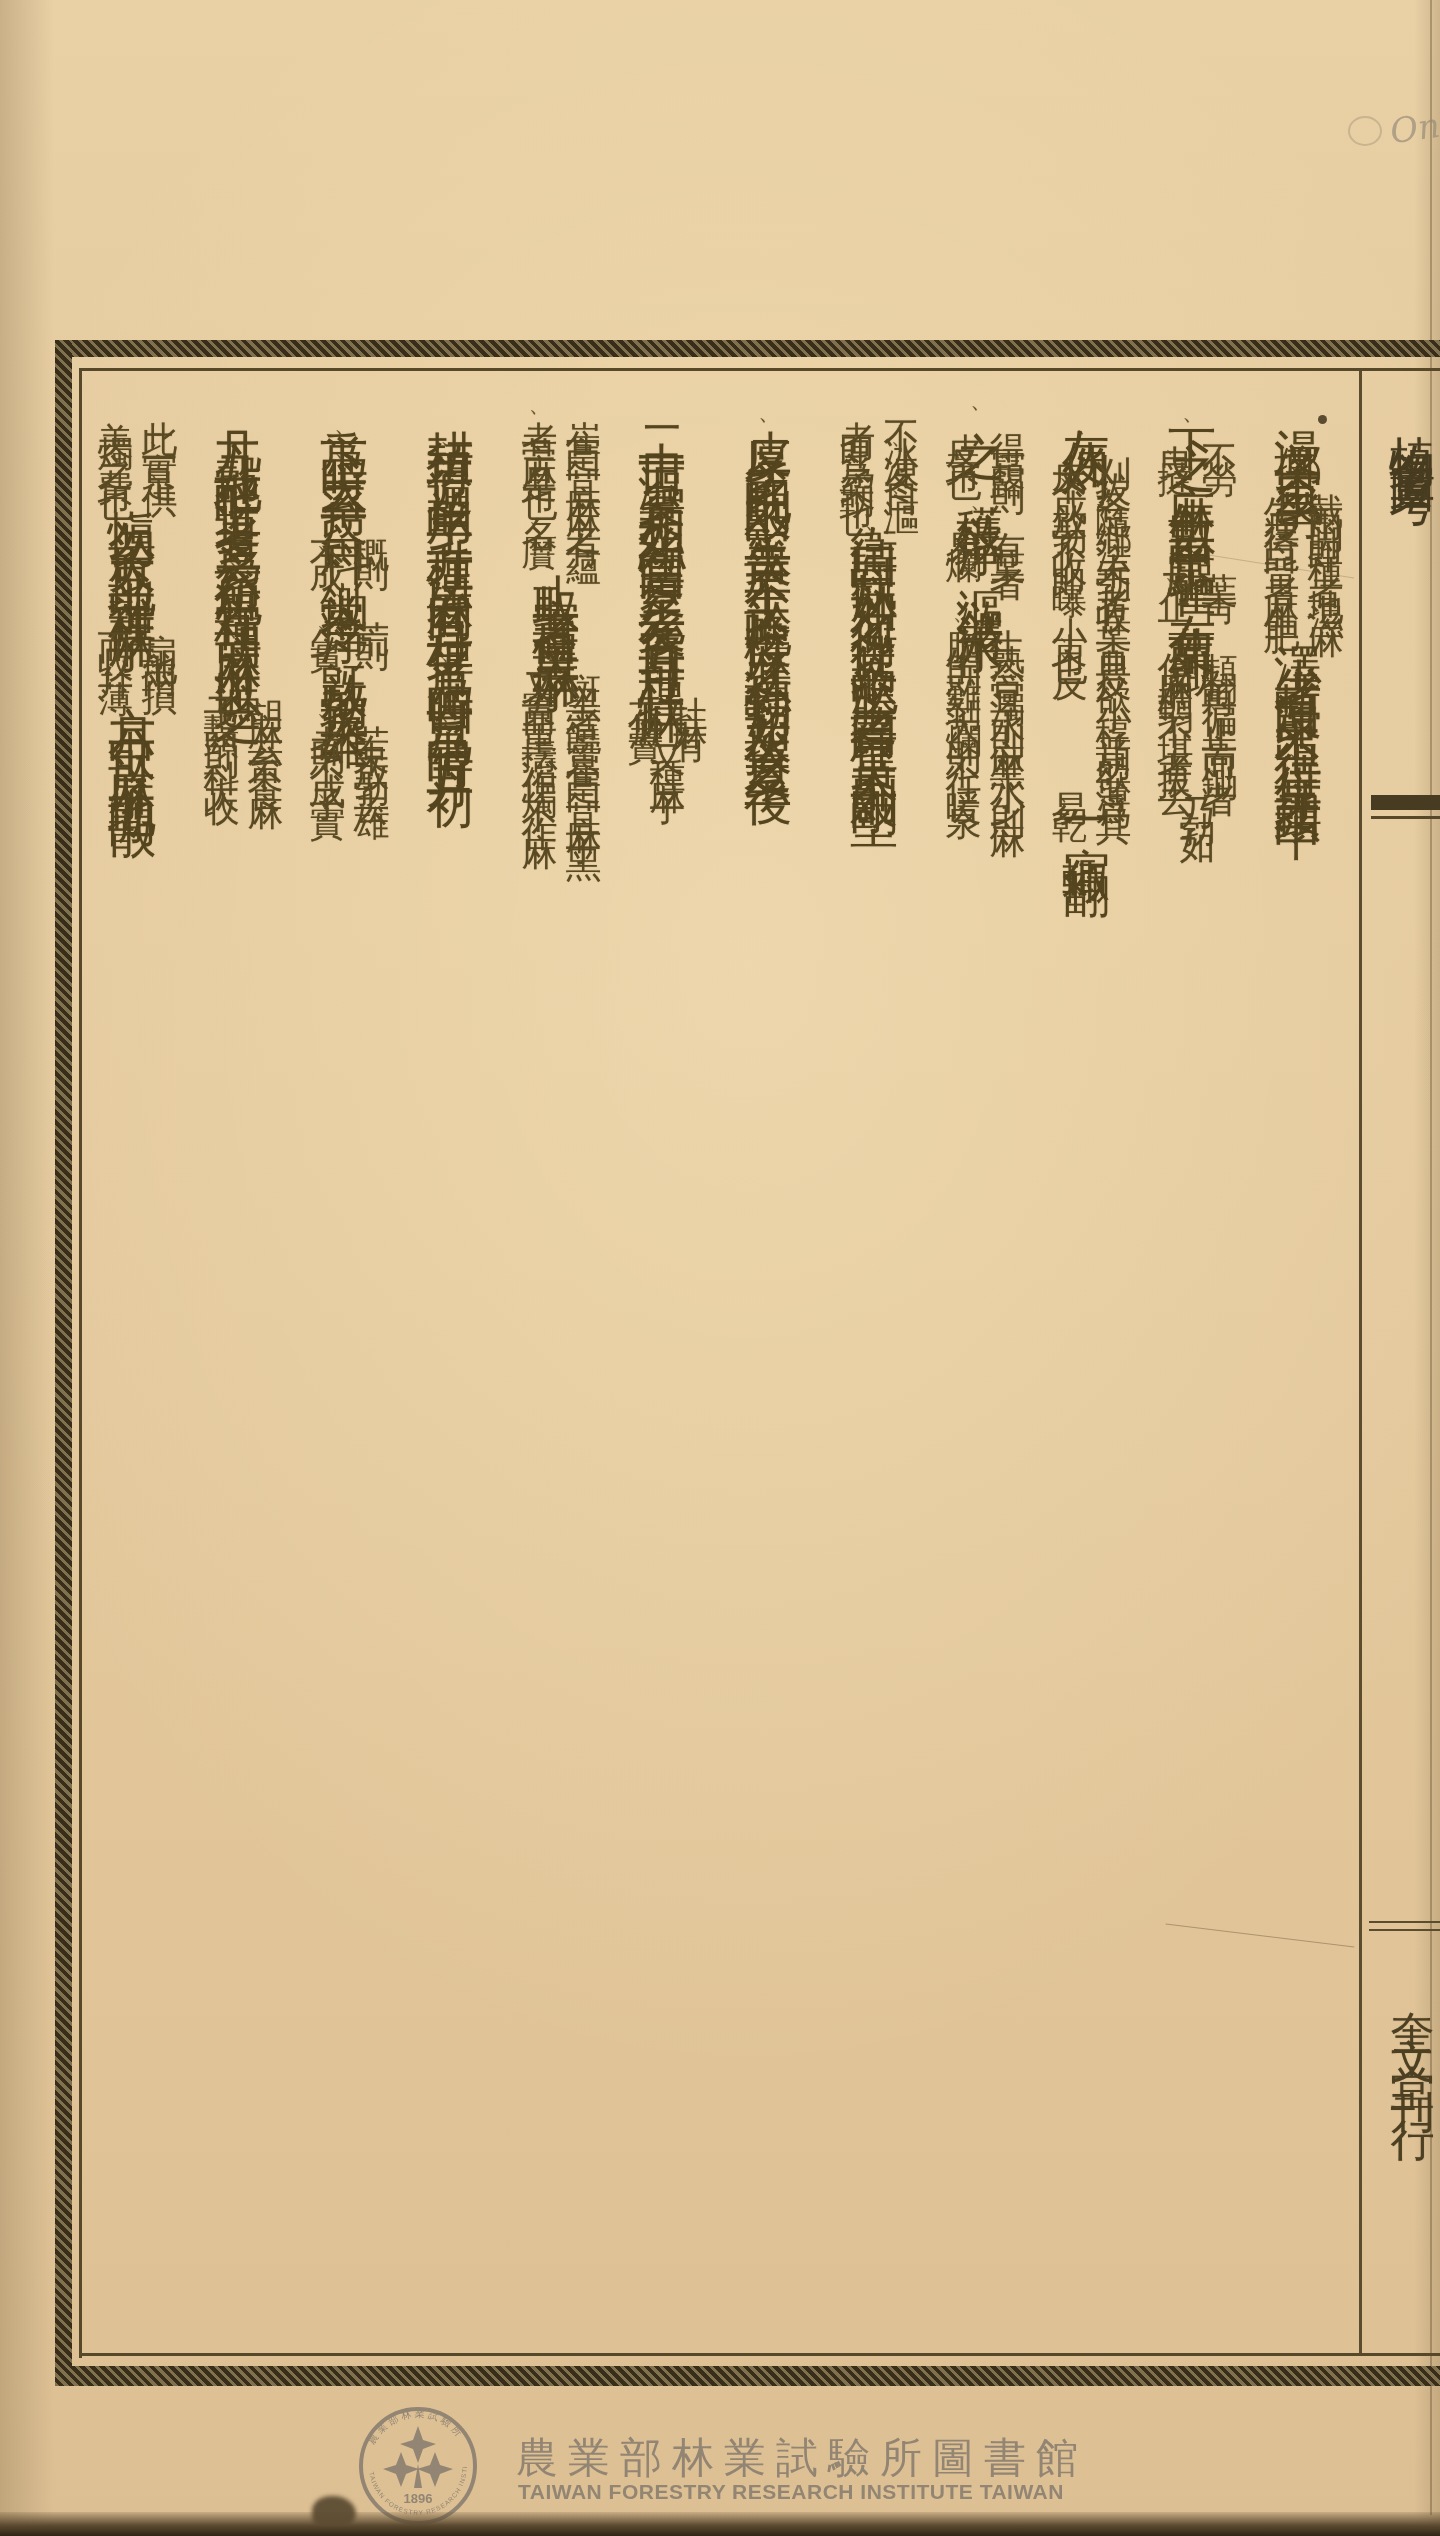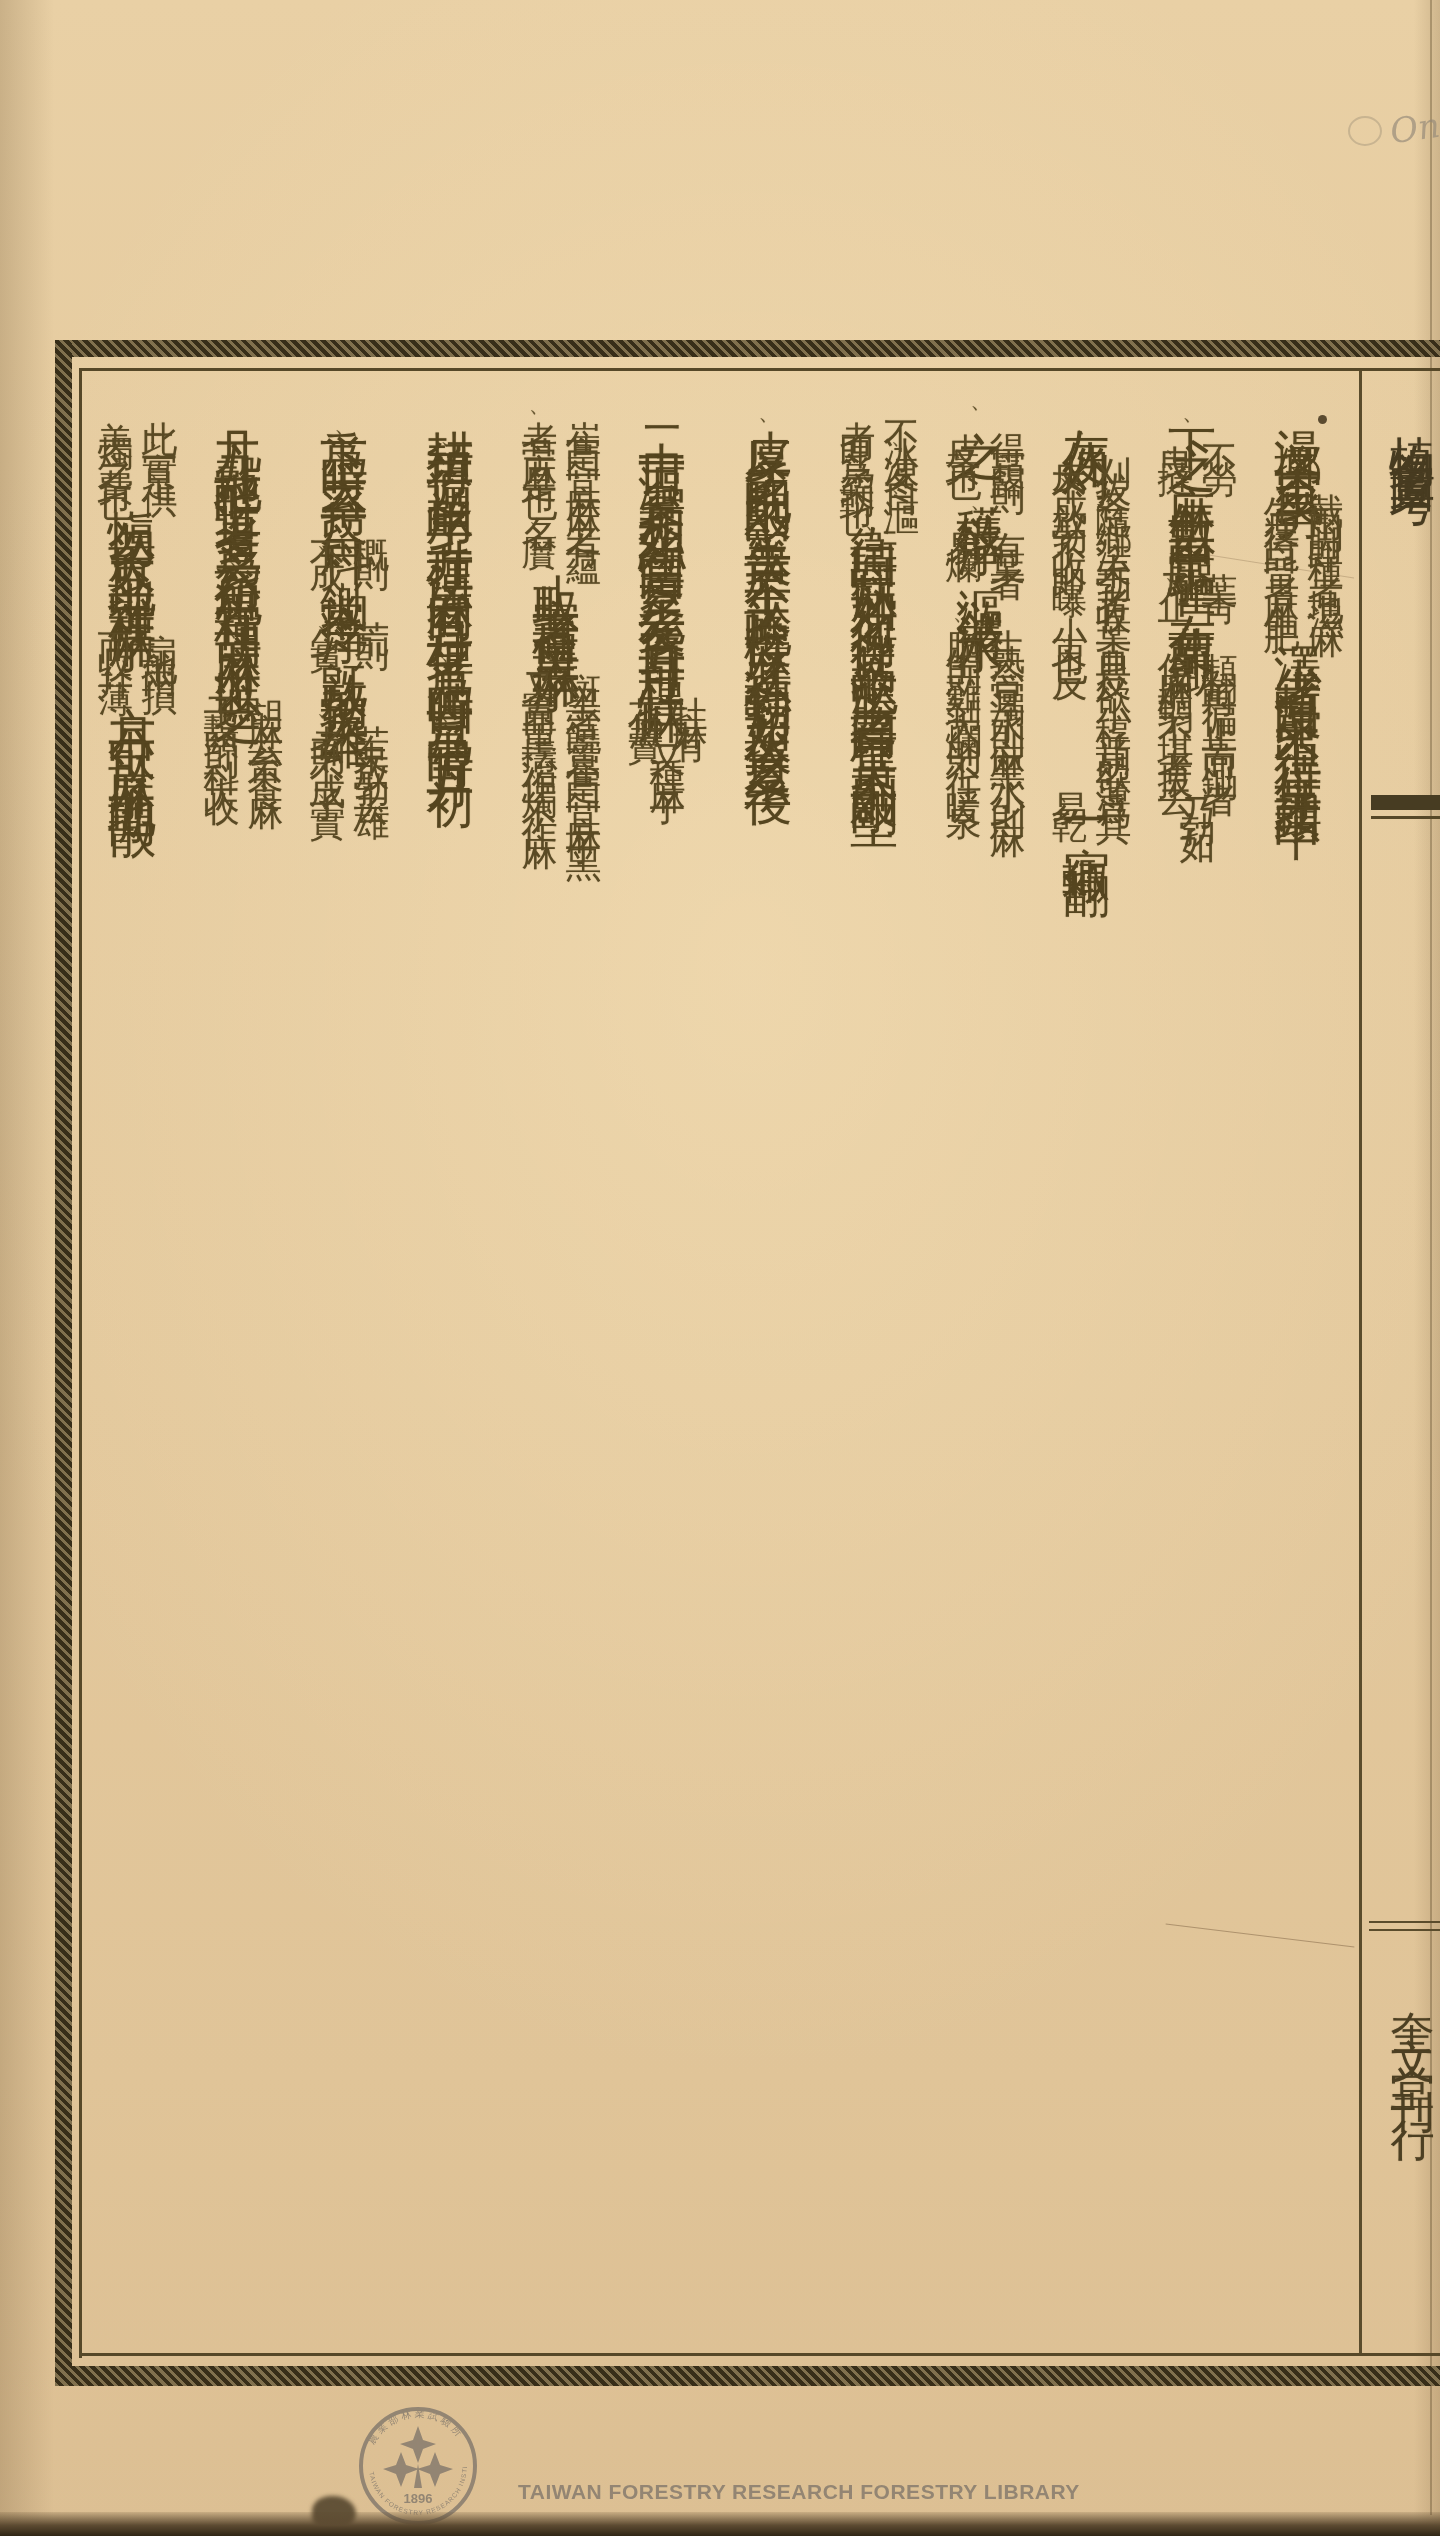--- a/index.html
+++ b/index.html
@@ -133,18 +133,19 @@
         <polygon points="62,60 58,84 66,84"></polygon>
         <text x="62" y="99" font-size="13" text-anchor="middle" font-family="Liberation Sans, sans-serif" font-weight="bold">1896</text>
       </g>
       <text font-size="10" fill="#8d8171" font-family="DejaVu Serif, serif" letter-spacing="3">
         <textPath href="#arcTop" startOffset="14%">農業部林業試驗所</textPath>
       </text>
       <text font-size="6.5" fill="#8d8171" font-family="Liberation Sans, sans-serif" letter-spacing="1">
         <textPath href="#arcBot" startOffset="4%">TAIWAN FORESTRY RESEARCH INSTITUTE</textPath>
       </text>
     </svg>
-    <div class="stamp-en">TAIWAN FORESTRY RESEARCH FORESTRY LIBRARY</div>
+    <div class="stamp-cjk">農業部林業試驗所圖書館</div>
+    <div class="stamp-en">TAIWAN FORESTRY RESEARCH INSTITUTE TAIWAN</div>
   </div>
 
   <div class="corner-blob"></div>
   <div class="bottom-edge"></div>
 </div>
 
 </body></html>

